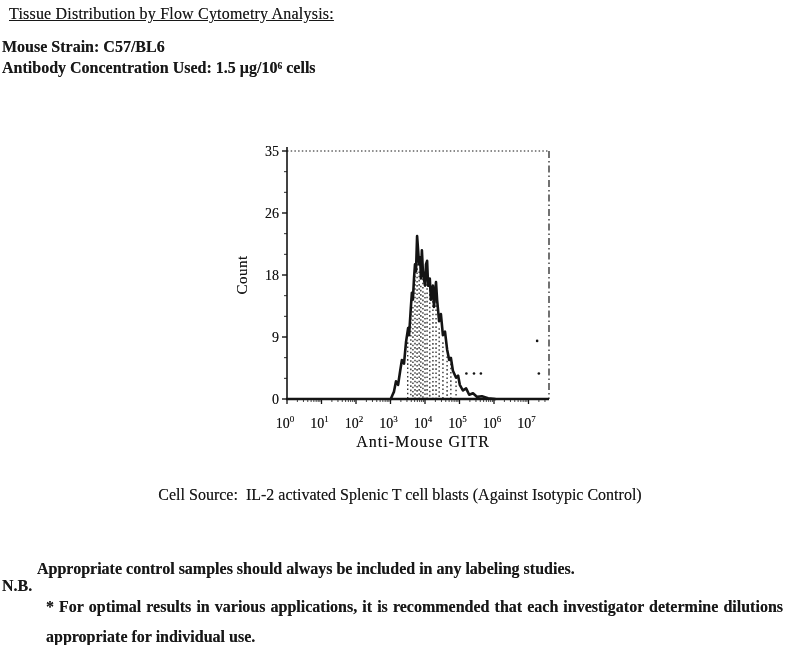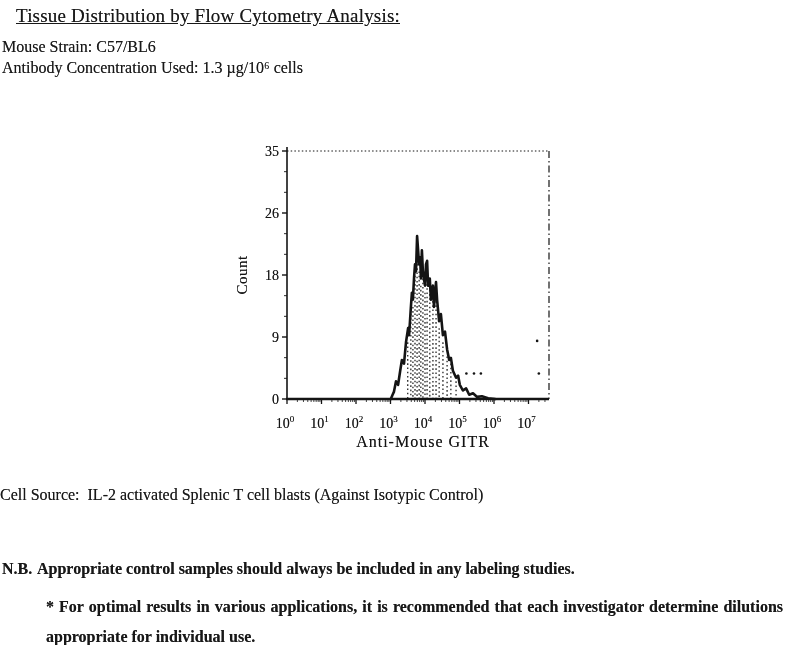--- a/index.html
+++ b/index.html
@@ -3,51 +3,51 @@
 <meta charset="utf-8">
 <style>
   html,body{margin:0;padding:0;}
   body{
     width:800px;height:645px;position:relative;overflow:hidden;
     background:#ffffff;color:#181818;
     font-family:"Liberation Serif","DejaVu Serif",serif;
     text-shadow:0 0 0.5px rgba(0,0,0,0.55);
   }
   .doc-title{
-    position:absolute;left:16px;top:5px;font-size:19px;
+    position:absolute;left:9px;top:5px;font-size:16px;
     text-decoration:underline;letter-spacing:0.2px;white-space:nowrap;
   }
   .sample-info{
-    position:absolute;left:2px;top:36px;font-size:16px;line-height:21px;white-space:nowrap;
+    position:absolute;left:2px;top:36px;font-size:16px;line-height:21px;white-space:nowrap;font-weight:bold;
   }
   .chart-wrap{position:absolute;left:232px;top:140px;width:336px;height:320px;}
   svg text{font-family:"Liberation Serif","DejaVu Serif",serif;}
   .caption{
-    position:absolute;left:0;top:483px;width:800px;text-align:left;
+    position:absolute;left:0;top:483px;width:800px;text-align:center;
     font-size:16px;line-height:23px;
   }
   .nb{
     position:absolute;left:2px;top:560px;width:794px;
     font-size:16px;font-weight:bold;
   }
-  .nb-label{position:absolute;left:0;top:0;text-align:right;}
+  .nb-label{position:absolute;left:0;top:17px;text-align:right;}
   .nb-text{display:block;margin-left:35px;}
   .note2{
     position:absolute;left:46px;top:592px;width:737px;
     font-size:16px;font-weight:bold;line-height:30px;text-align:justify;
   }
 </style>
 </head>
 <body>
 
 <div class="doc-title">Tissue Distribution by Flow Cytometry Analysis:</div>
 
 <div class="sample-info">
   <div>Mouse Strain: C57/BL6</div>
-  <div>Antibody Concentration Used: 1.3 µg/10⁶ cells</div>
+  <div>Antibody Concentration Used: 1.5 µg/10⁶ cells</div>
 </div>
 
 <div class="chart-wrap">
   <svg width="336" height="320" viewBox="0 0 336 320" xmlns="http://www.w3.org/2000/svg">
       <line x1="55" y1="11" x2="317" y2="11" stroke="#141414" stroke-width="1" stroke-dasharray="1.5 2.2"></line>
       <line x1="317" y1="11" x2="317" y2="259" stroke="#141414" stroke-width="1.2" stroke-dasharray="7 3 1.5 3"></line>
       <line x1="55" y1="7" x2="55" y2="260" stroke="#141414" stroke-width="1.6"></line>
       <line x1="54" y1="259" x2="317" y2="259" stroke="#141414" stroke-width="2.6"></line>
       <line x1="55" y1="259" x2="50" y2="259" stroke="#141414" stroke-width="1.4"></line>
       <text x="47" y="264" text-anchor="end" font-size="14" fill="#141414">0</text>

